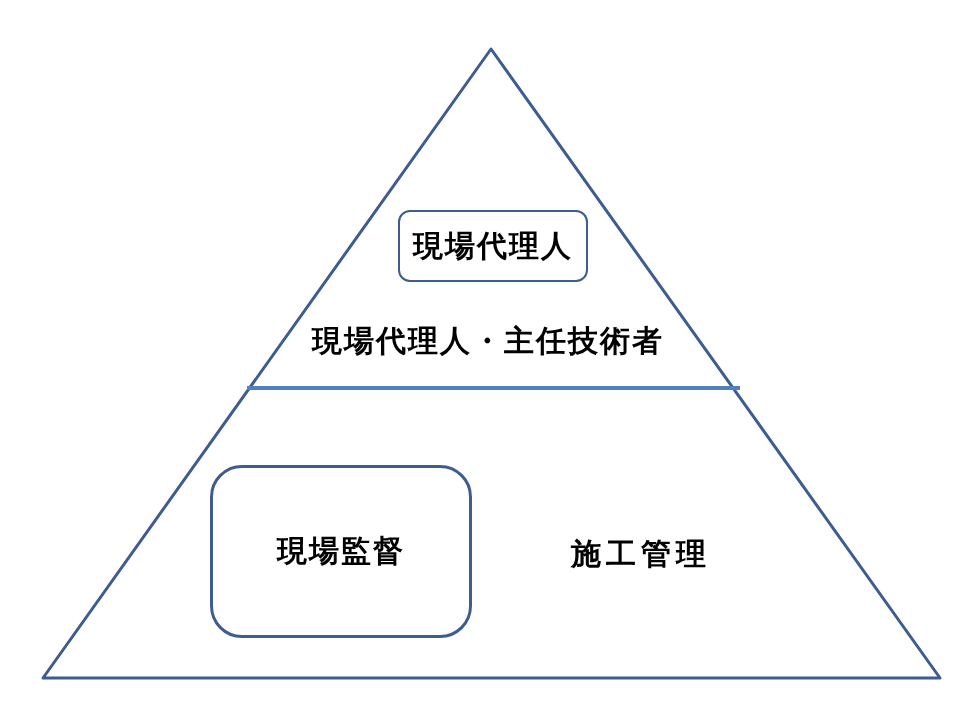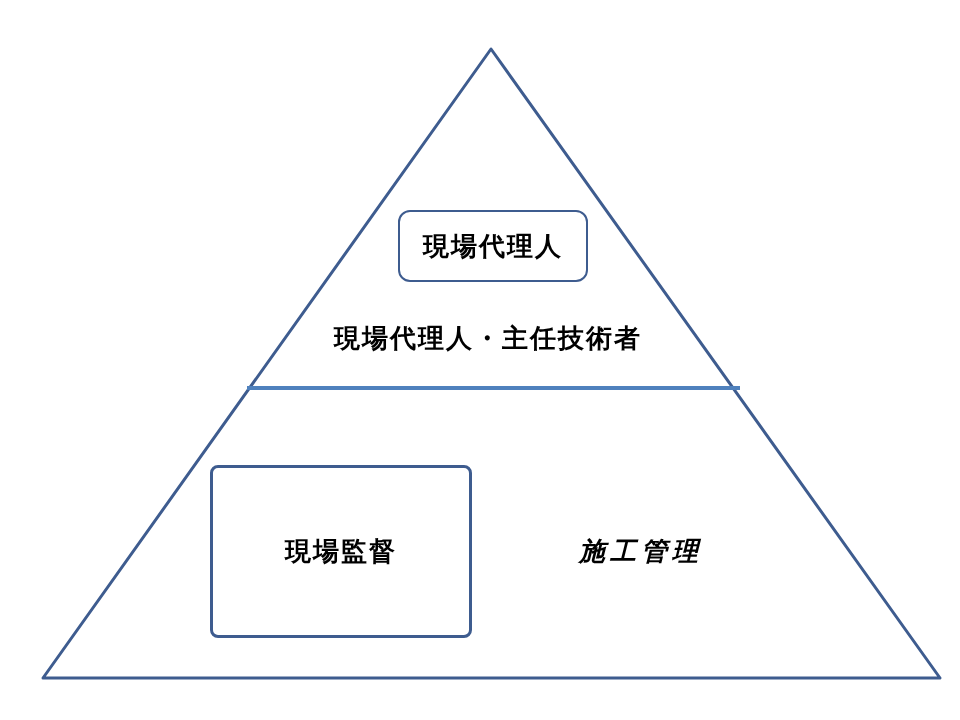--- a/index.html
+++ b/index.html
@@ -16,21 +16,21 @@
     overflow: hidden;
   }
   .canvas svg {
     position: absolute;
     left: 0;
     top: 0;
   }
   .label {
     font-weight: bold;
     color: #000000;
-    font-size: 26px;
+    font-size: 30px;
     letter-spacing: 2px;
     white-space: nowrap;
   }
   .box {
     position: absolute;
     background: #ffffff;
     border: 3px solid #3e5c8f;
     display: flex;
     align-items: center;
     justify-content: center;
@@ -42,37 +42,36 @@
     width: 190px;
     height: 72px;
     border-width: 2.5px;
     border-radius: 12px;
   }
   .bottom-box {
     left: 210px;
     top: 465px;
     width: 262px;
     height: 173px;
-    border-radius: 8px;
+    border-radius: 32px;
   }
   .mid-label {
     position: absolute;
     left: 298px;
     top: 321px;
     width: 380px;
     text-align: center;
   }
   .right-label {
     position: absolute;
     left: 541px;
     top: 534px;
     width: 200px;
     text-align: center;
     letter-spacing: 5px;
-    font-style: italic;
   }
 </style>
 </head>
 <body>
 
 <div class="canvas">
 
   <svg width="960" height="720" viewBox="0 0 960 720">
     <polygon points="491,49 940,678 43,678" fill="none" stroke-width="3" stroke-linejoin="round" stroke="#3e5c8f"></polygon>
     <line x1="247" y1="388" x2="740" y2="388" stroke-width="4" stroke="#4f81bd"></line>

